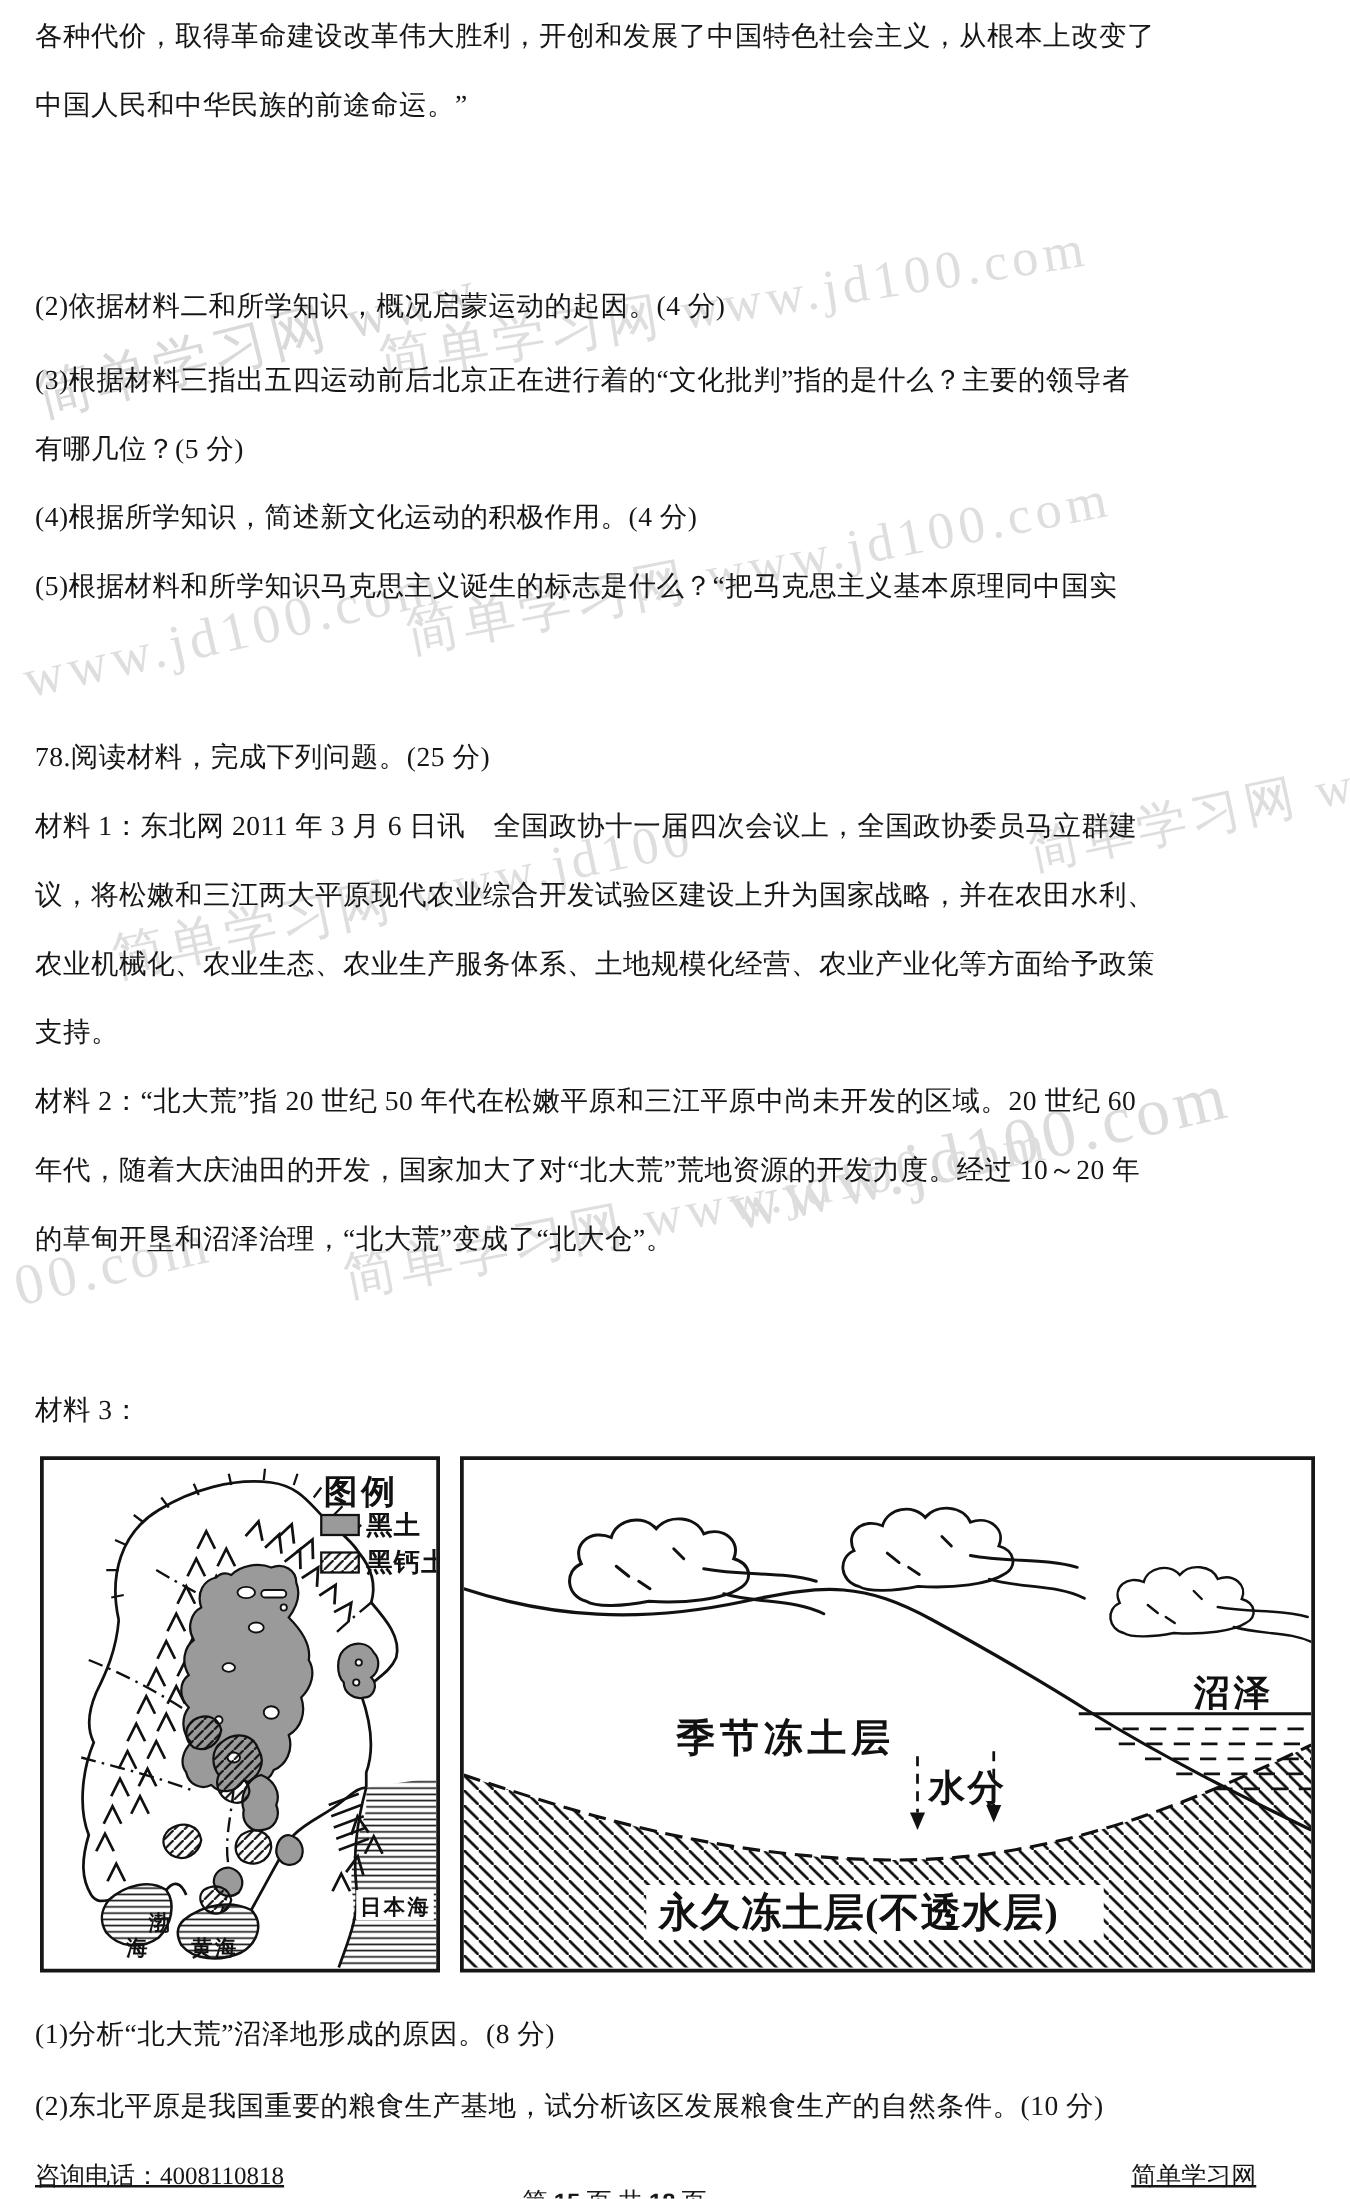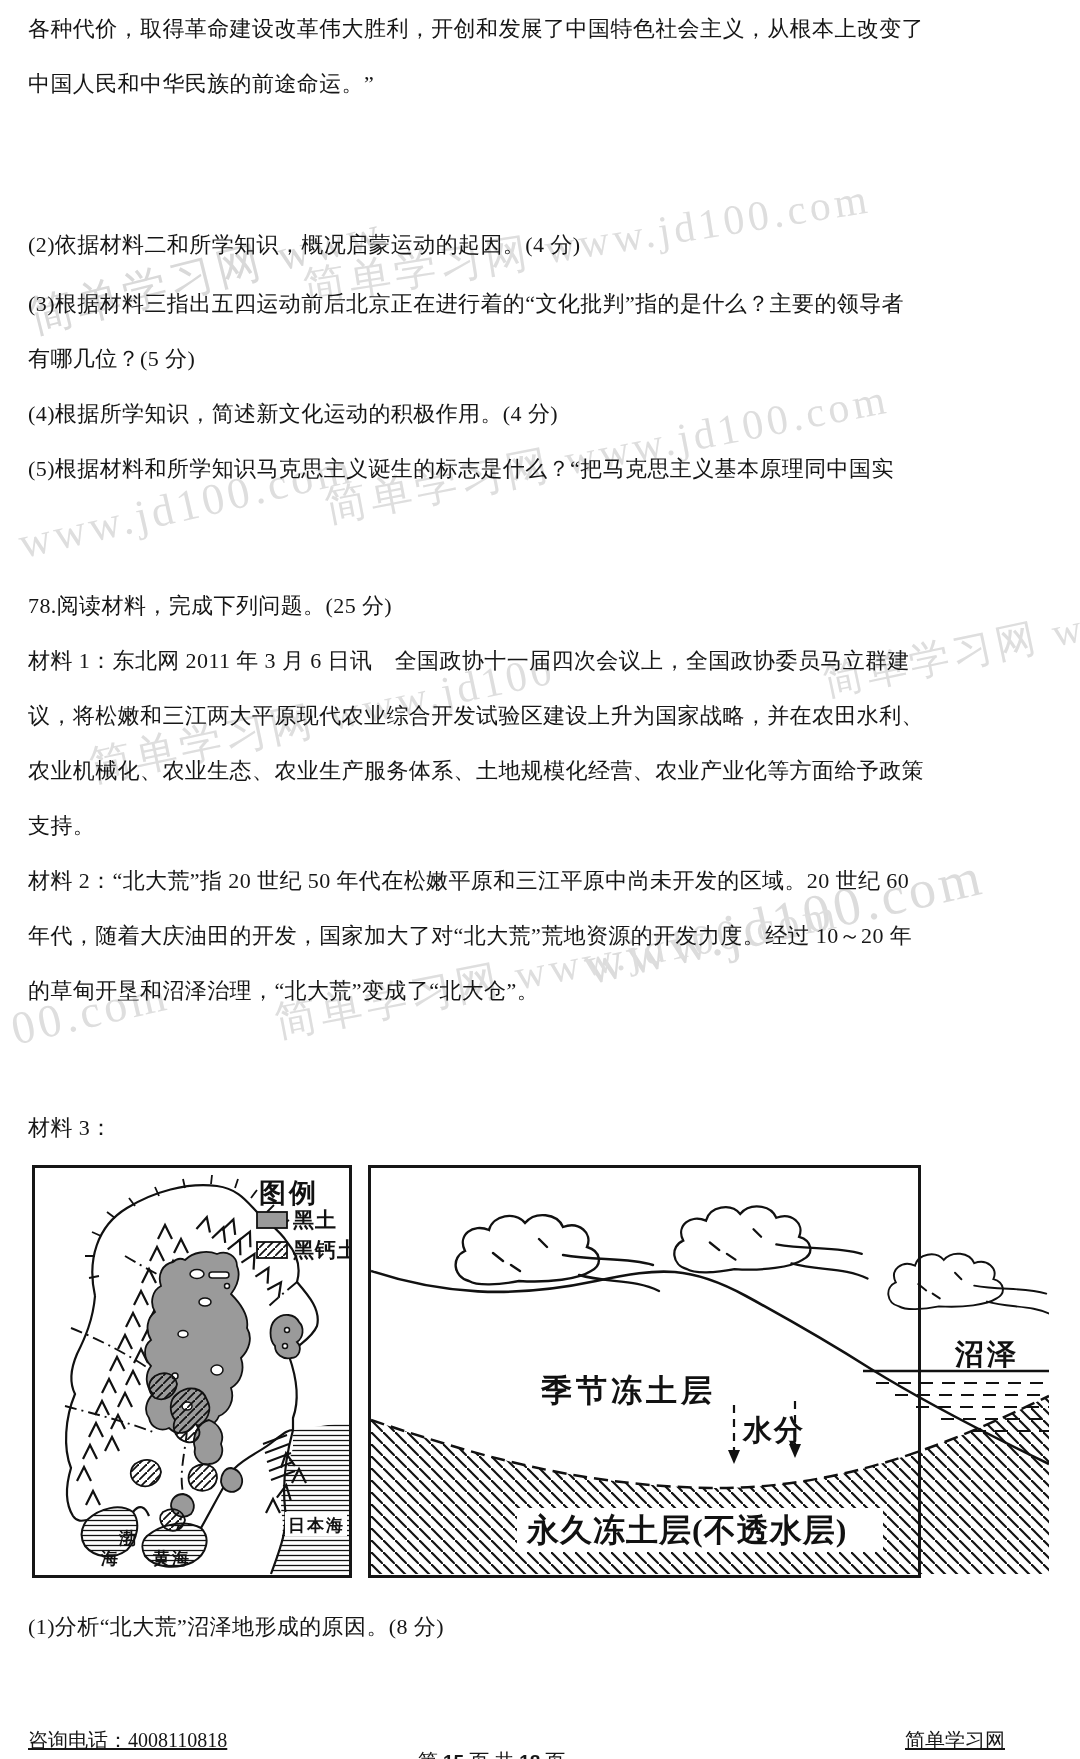--- a/index.html
+++ b/index.html
@@ -171,21 +171,21 @@
       <g>
         <text x="224" y="34" font-size="27" font-weight="600" letter-spacing="3">图例</text>
         <rect x="222" y="44" width="30" height="16" fill="#9a9a9a" stroke="#111" stroke-width="1.8"></rect>
         <text x="258" y="59" font-size="21" font-weight="600" letter-spacing="1">黑土</text>
         <rect x="222" y="74" width="30" height="16" fill="url(#hatchMap)" stroke="#111" stroke-width="1.8"></rect>
         <text x="258" y="89" font-size="21" font-weight="600" letter-spacing="1">黑钙土</text>
       </g>
     </svg>
   </div>
 
-  <div class="fig" style="left:368px;top:1165px;width:553px;height:413px">
+  <div class="fig" style="left:368px;top:1165px;width:684px;height:413px">
     <svg width="678" height="407" viewBox="0 0 678 407">
       <defs>
         <pattern id="hatchPerma" width="12" height="12" patternUnits="userSpaceOnUse">
           <path d="M-2,-2 L14,14" stroke="#111" stroke-width="2.2" fill="none"></path>
         </pattern>
       </defs>
 
       <path d="M0,252 C90,282 200,318 340,320 C460,321 560,285 678,228 L678,406 L0,406 Z" fill="url(#hatchPerma)" stroke="none"></path>
       <path d="M0,252 C90,282 200,318 340,320 C460,321 560,285 678,228" fill="none" stroke="#111" stroke-width="2.5" stroke-dasharray="14 7"></path>
 
@@ -233,20 +233,21 @@
           <path d="M-80,18 C-96,14 -98,-6 -84,-12 C-92,-28 -76,-40 -60,-33 C-56,-48 -34,-52 -24,-40 C-14,-52 8,-50 14,-36 C30,-42 44,-30 38,-16 C52,-12 54,2 42,8 C30,16 0,20 -30,18 C-50,22 -72,23 -80,18 Z"></path>
           <path d="M30,12 C58,20 86,16 110,28"></path>
           <path d="M14,-8 C46,-2 78,-6 104,2"></path>
           <path d="M-56,-10 l10,8 M-38,2 l9,6 M-10,-24 l8,8"></path>
         </g>
       </g>
     </svg>
   </div>
 
   <div class="tl" style="top:1612px">(1)分析“北大荒”沼泽地形成的原因。(8 分)</div>
+  <div class="tl" style="top:1670px">(2)东北平原是我国重要的粮食生产基地，试分析该区发展粮食生产的自然条件。(10 分)</div>
 
   <div class="ft" style="left:28px;top:1727px">咨询电话：4008110818</div>
   <div class="ft" style="left:418px;top:1748px">
     <span>第</span>
     <span class="pgnum">15</span>
     <span>页</span>
     <span>共</span>
     <span class="pgnum">18</span>
     <span>页</span>
   </div>

